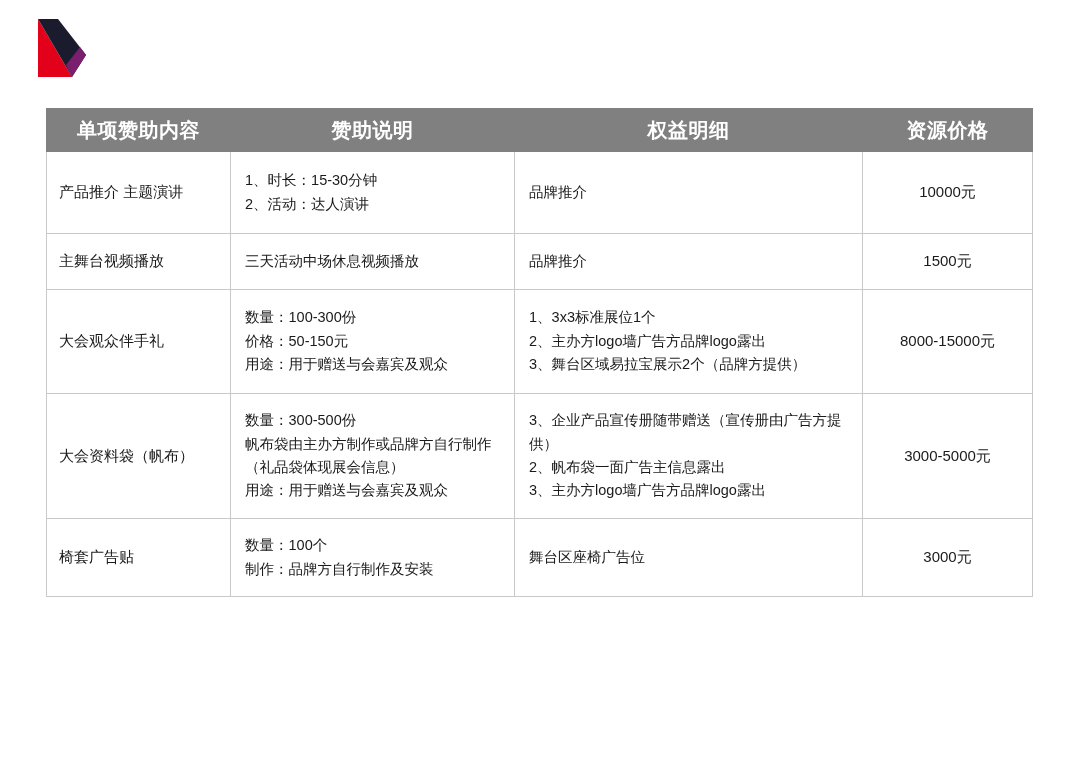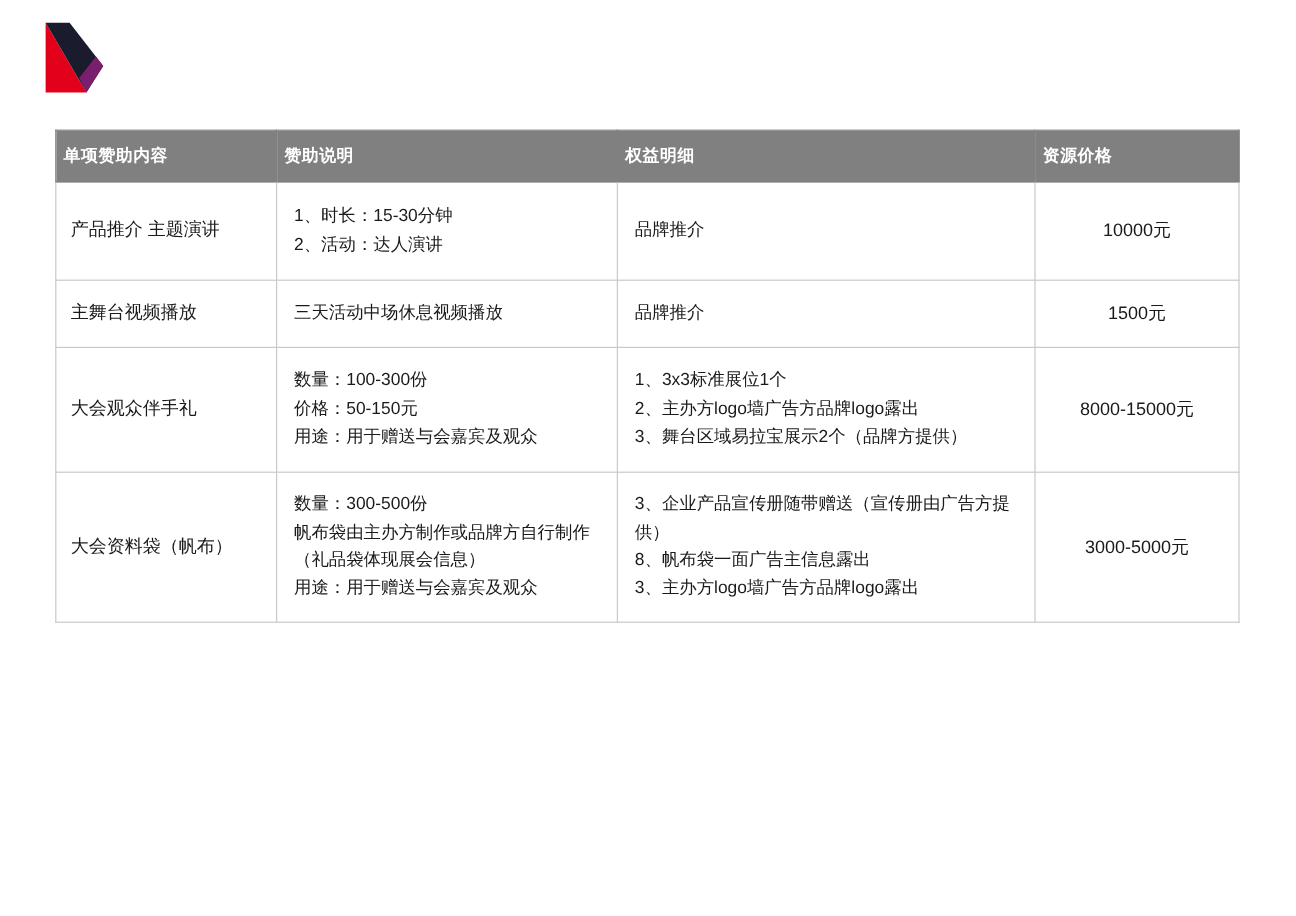--- a/index.html
+++ b/index.html
@@ -62,23 +62,23 @@
     table-layout: fixed;
   }
   table.sponsor-table th,
   table.sponsor-table td {
     border: 1px solid #c9c9c9;
     vertical-align: middle;
   }
   table.sponsor-table thead th {
     background: #808080;
     color: #ffffff;
-    font-size: 14px;
+    font-size: 20px;
     font-weight: bold;
-    text-align: left;
+    text-align: center;
     height: 42px;
     padding: 0 6px;
     border: 1px solid #808080;
     letter-spacing: 0.5px;
   }
   td.col-item {
     font-size: 15px;
     line-height: 1.5;
     padding: 10px 12px;
     color: #1a1a1a;
@@ -177,24 +177,35 @@
 
         <tr class="row-h4">
           <td class="col-item cell-lines">大会资料袋（帆布）</td>
           <td class="col-desc">
             <div>数量：300-500份</div>
             <div>帆布袋由主办方制作或品牌方自行制作（礼品袋体现展会信息）</div>
             <div>用途：用于赠送与会嘉宾及观众</div>
           </td>
           <td class="col-benefit">
             <div>3、企业产品宣传册随带赠送（宣传册由广告方提供）</div>
-            <div>8、帆布袋一面广告主信息露出</div>
+            <div>2、帆布袋一面广告主信息露出</div>
             <div>3、主办方logo墙广告方品牌logo露出</div>
           </td>
           <td class="col-price">3000-5000元</td>
         </tr>
 
+        <tr class="row-h5">
+          <td class="col-item cell-lines">椅套广告贴</td>
+          <td class="col-desc">
+            <div>数量：100个</div>
+            <div>制作：品牌方自行制作及安装</div>
+          </td>
+          <td class="col-benefit">
+            <div>舞台区座椅广告位</div>
+          </td>
+          <td class="col-price">3000元</td>
+        </tr>
 
       </tbody>
     </table>
   </div>
 
 </div>
 
 </body></html>

